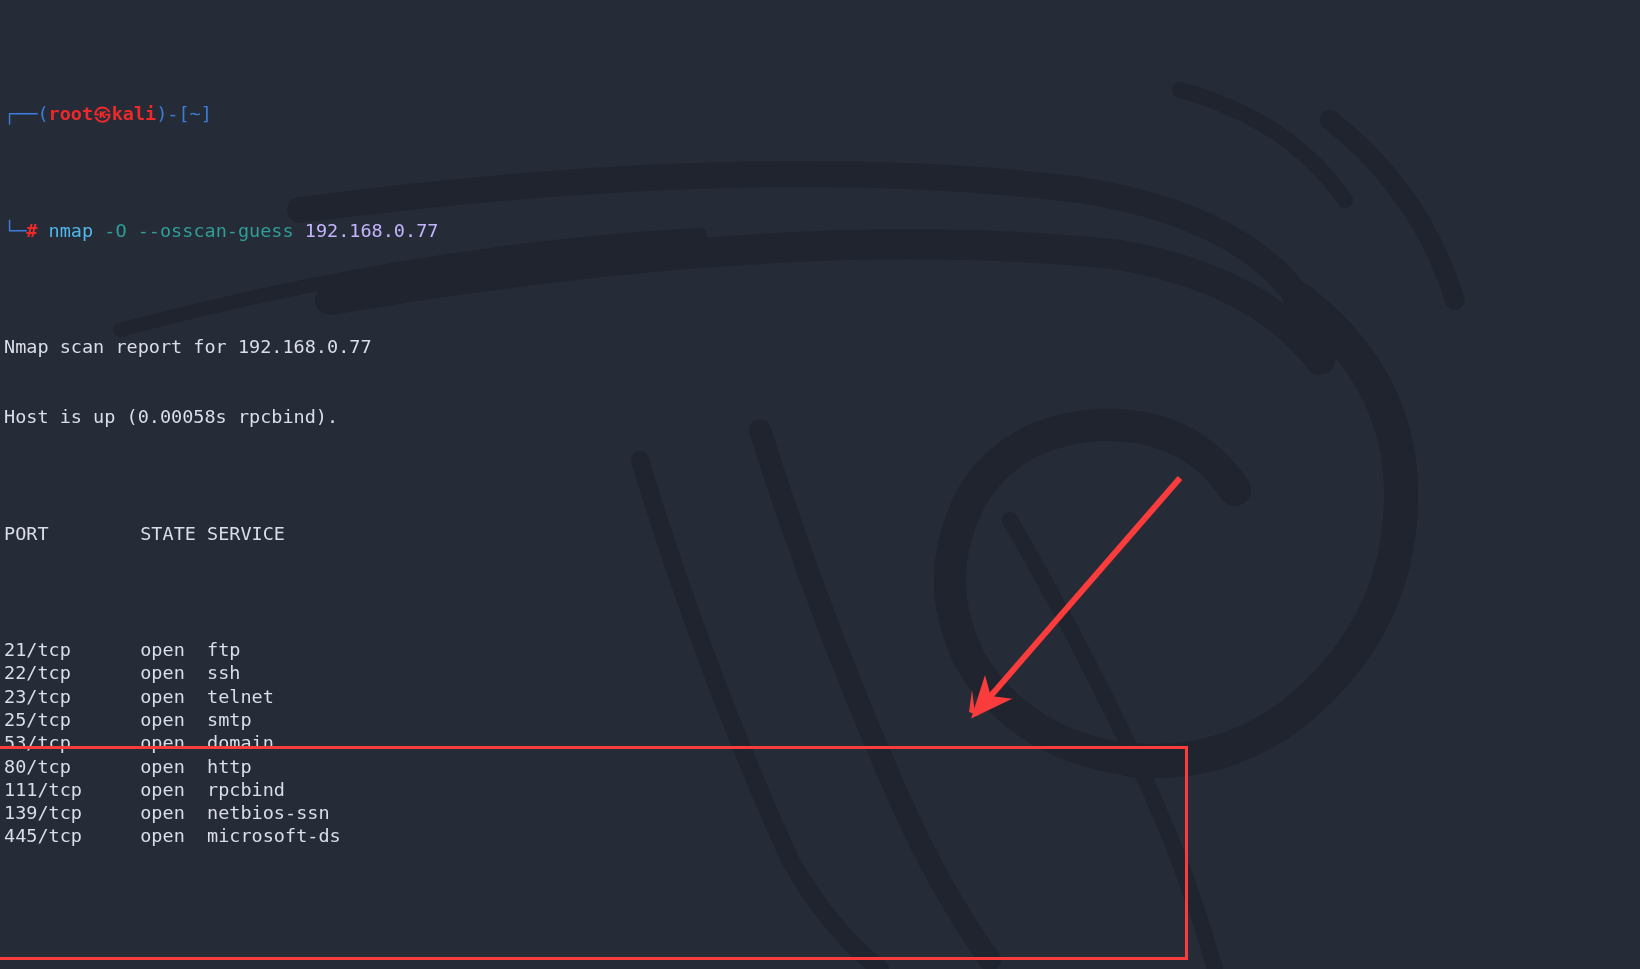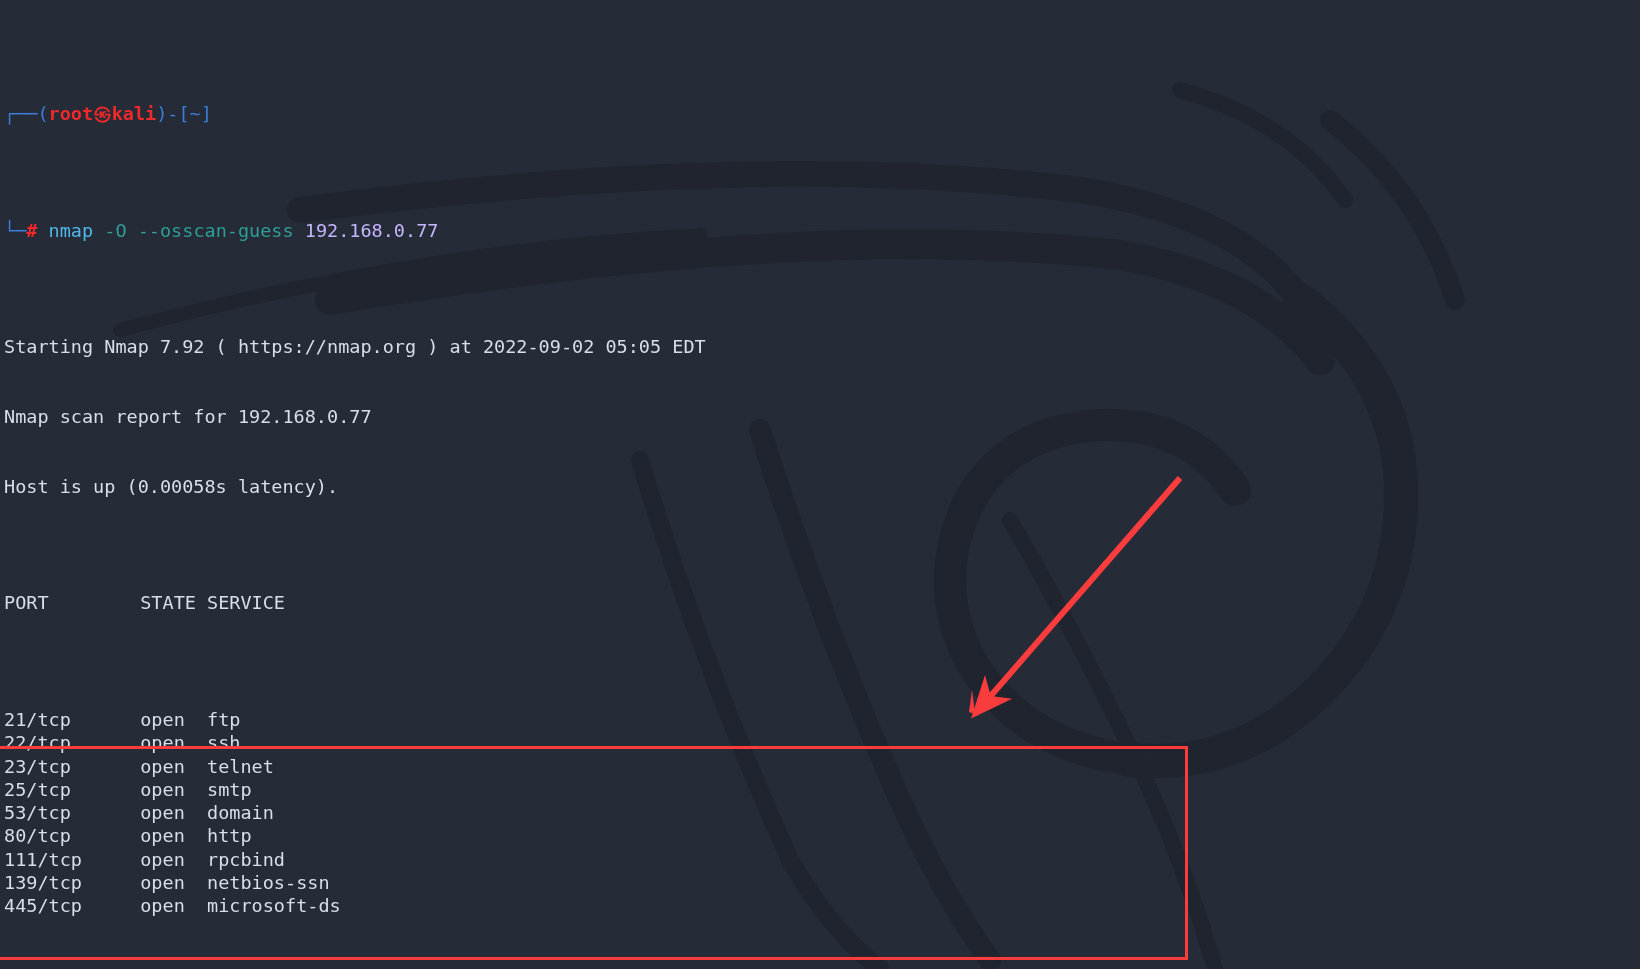--- a/index.html
+++ b/index.html
@@ -96,23 +96,22 @@
 
   <div id="screen">
 
     
     <div class="line"><span class="c-blue">┌──(</span><span class="c-red">root</span><span class="c-red">㉿</span><span class="c-red">kali</span><span class="c-blue">)-[</span><span class="c-blue">~</span><span class="c-blue">]</span></div>
 
     
     <div class="line"><span class="c-blue">└─</span><span class="c-prompt-sym">#</span><span class="c-white"> </span><span class="c-cmd">nmap</span><span class="c-white"> </span><span class="c-flag">-O</span><span class="c-white"> </span><span class="c-flag">--osscan-guess</span><span class="c-white"> </span><span class="c-white">192.168.0.77</span></div>
 
     
-    <div class="line">Starting Nmap 7.92 ( https://nmap.org ) at 2022-09-02 05:05 EDT</div>
     <div class="line">Nmap scan report for 192.168.0.77</div>
-    <div class="line">Host is up (0.00058s latency).</div>
+    <div class="line">Host is up (0.00058s rpcbind).</div>
 
     
     <div class="line ports"><span class="col-port">PORT</span><span class="col-state">STATE</span><span class="col-service">SERVICE</span></div>
 
     
     <div id="port-rows"><div class="line ports"><span class="col-port">21/tcp</span><span class="col-state">open</span><span class="col-service">ftp</span></div><div class="line ports"><span class="col-port">22/tcp</span><span class="col-state">open</span><span class="col-service">ssh</span></div><div class="line ports"><span class="col-port">23/tcp</span><span class="col-state">open</span><span class="col-service">telnet</span></div><div class="line ports"><span class="col-port">25/tcp</span><span class="col-state">open</span><span class="col-service">smtp</span></div><div class="line ports"><span class="col-port">53/tcp</span><span class="col-state">open</span><span class="col-service">domain</span></div><div class="line ports"><span class="col-port">80/tcp</span><span class="col-state">open</span><span class="col-service">http</span></div><div class="line ports"><span class="col-port">111/tcp</span><span class="col-state">open</span><span class="col-service">rpcbind</span></div><div class="line ports"><span class="col-port">139/tcp</span><span class="col-state">open</span><span class="col-service">netbios-ssn</span></div><div class="line ports"><span class="col-port">445/tcp</span><span class="col-state">open</span><span class="col-service">microsoft-ds</span></div></div>
 
     
     
     

